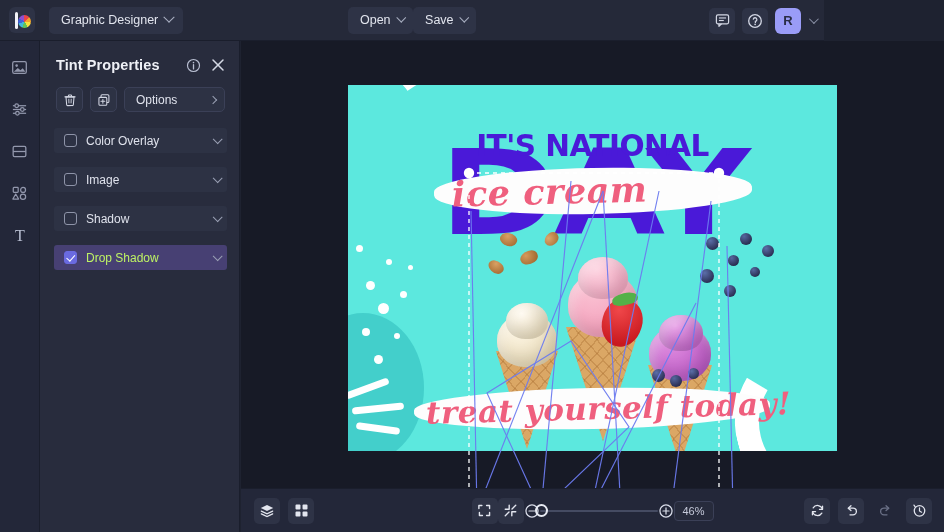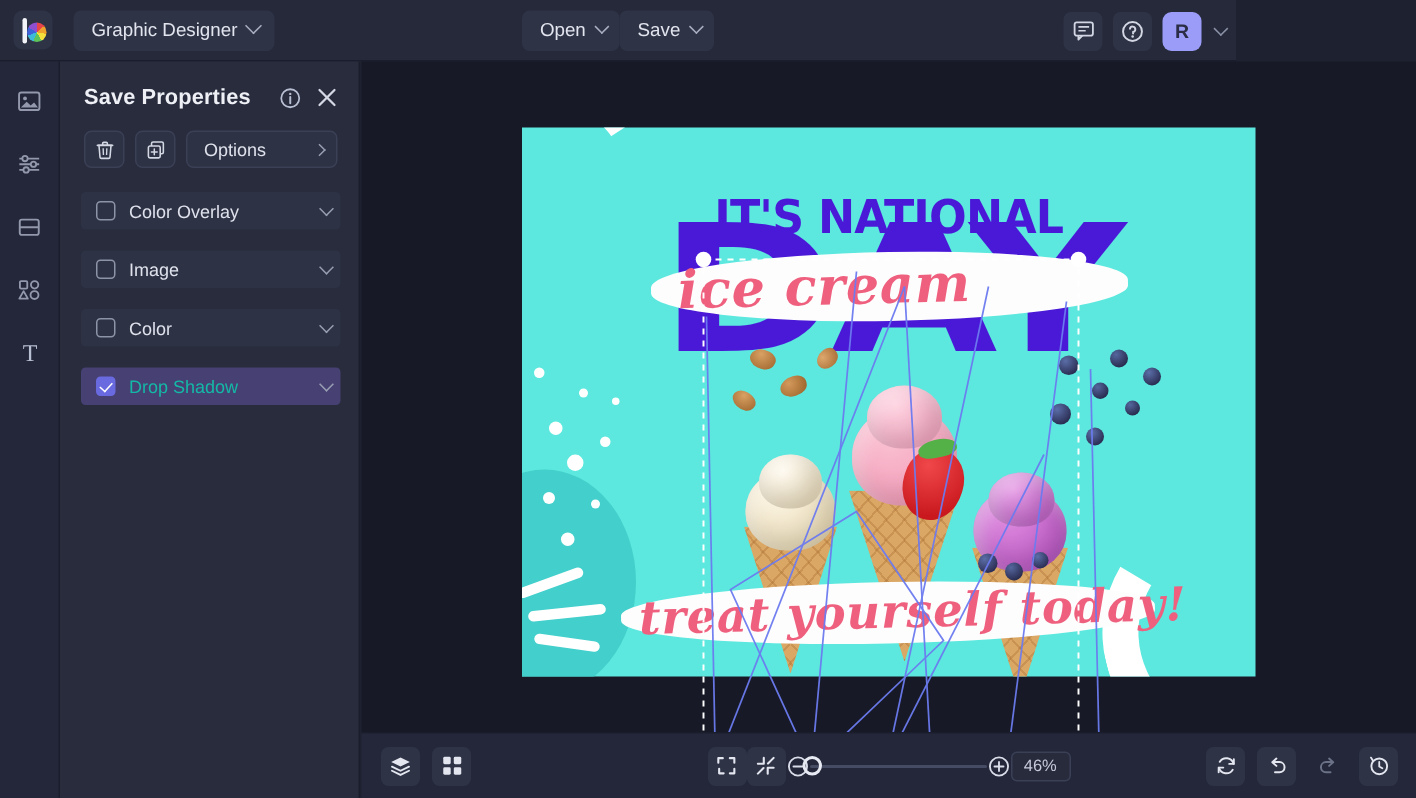--- a/index.html
+++ b/index.html
@@ -113,21 +113,21 @@
   }
   .cbox.checked {
     background:#6a6ae0; border-color:#6a6ae0;
     display:flex; align-items:center; justify-content:center;
   }
   .cbox.checked::after {
     content:""; width:3.5px; height:7px; border-right:1.8px solid #fff; border-bottom:1.8px solid #fff;
     transform:rotate(42deg) translate(-0.5px,-1px);
   }
   .prop-label { font-size:12px; color:#dfe2ec; }
-  .prop-row.active .prop-label { color:#14b8a6; }
+  .prop-row.active .prop-label { color:#bef264; }
   .prop-chev {
     margin-left:auto; width:6.5px; height:6.5px;
     border-right:1.5px solid #9aa0b4; border-bottom:1.5px solid #9aa0b4;
     transform:rotate(45deg) translateY(-2px);
   }
 
   
   .workspace {
     position:absolute; top:41px; left:241px; right:0; bottom:44px;
     background:#171a26; overflow:hidden;
@@ -305,21 +305,21 @@
     </div>
     <div class="rail-item">
       <svg width="18" height="18" viewBox="0 0 18 18">
         <text x="9" y="14.5" text-anchor="middle" font-family="Liberation Serif, serif" font-size="16" fill="#b9bfd2">T</text>
       </svg>
     </div>
   </div>
 
   <div class="panel">
     <div class="panel-head">
-      <div class="panel-title">Save Properties</div>
+      <div class="panel-title">Tint Properties</div>
       <div class="panel-head-icons">
         <span>
           <svg width="15" height="15" viewBox="0 0 16 16">
             <circle cx="8" cy="8" r="6.4" fill="none" stroke="#b9bfd2" stroke-width="1.25"></circle>
             <circle cx="8" cy="4.9" r=".85" fill="#b9bfd2"></circle>
             <line x1="8" y1="7.1" x2="8" y2="11.6" stroke="#b9bfd2" stroke-width="1.4" stroke-linecap="round"></line>
           </svg>
         </span>
         <span>
           <svg width="14" height="14" viewBox="0 0 14 14">
@@ -360,21 +360,21 @@
         <span class="prop-label">Color Overlay</span>
         <span class="prop-chev"></span>
       </div>
       <div class="prop-row">
         <span class="cbox"></span>
         <span class="prop-label">Image</span>
         <span class="prop-chev"></span>
       </div>
       <div class="prop-row">
         <span class="cbox"></span>
-        <span class="prop-label">Color</span>
+        <span class="prop-label">Shadow</span>
         <span class="prop-chev"></span>
       </div>
       <div class="prop-row active">
         <span class="cbox checked"></span>
         <span class="prop-label">Drop Shadow</span>
         <span class="prop-chev"></span>
       </div>
     </div>
   </div>
 

